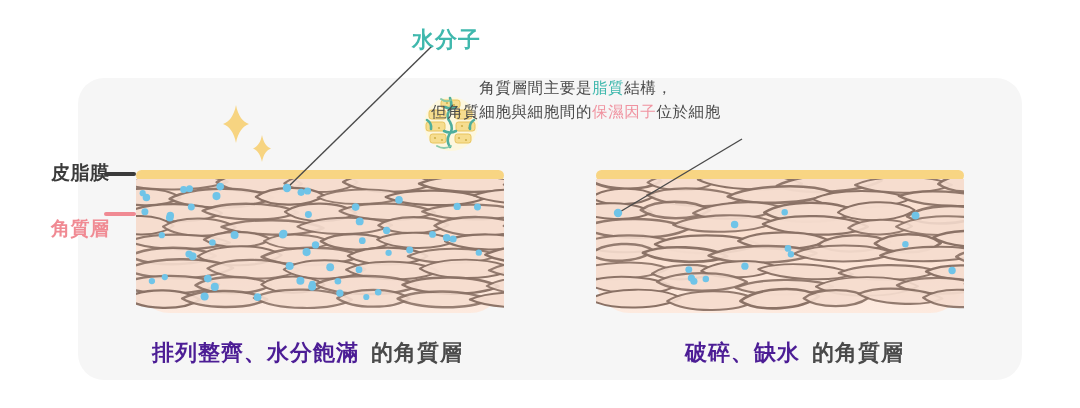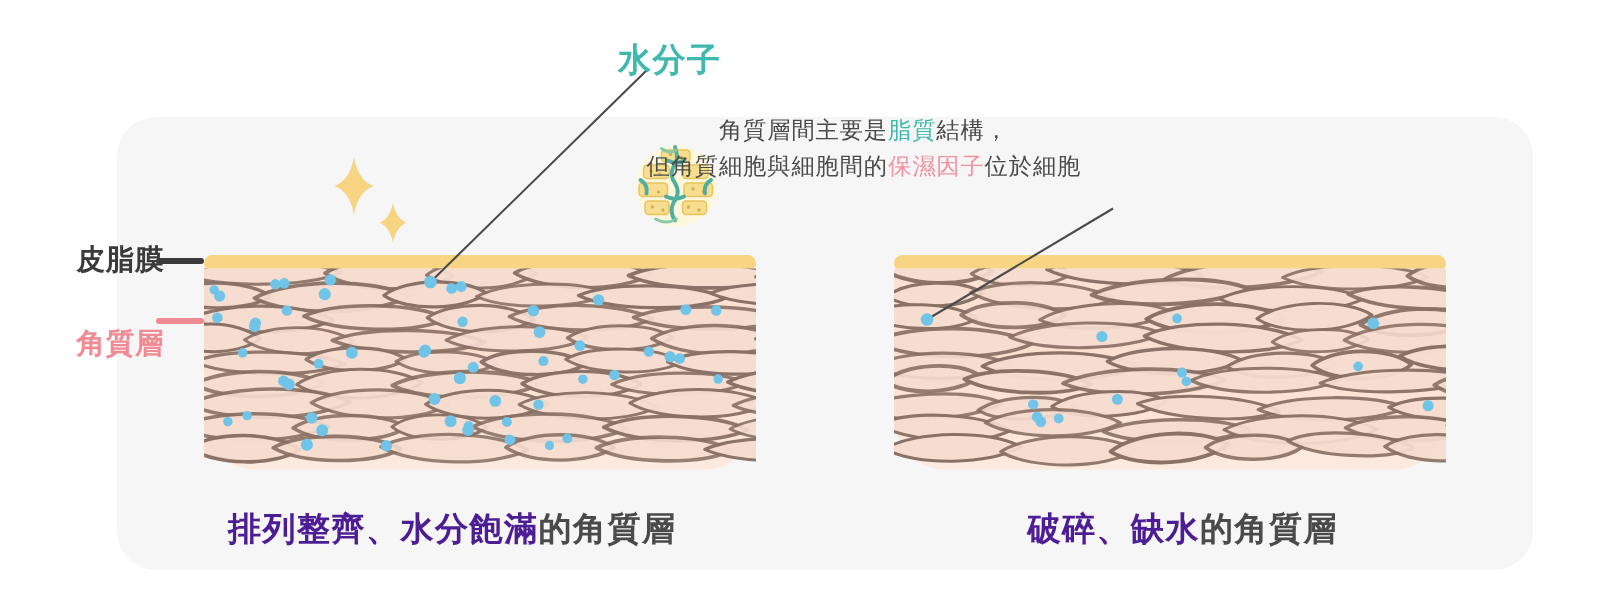--- a/index.html
+++ b/index.html
@@ -45,21 +45,21 @@
   .ind{margin-left:19px;text-align:center;}
   .pk{color:#f093a0;}
   .tl{color:#3fb8ad;}
 
   
   .spark{position:absolute;}
 
   
   .cap{position:absolute;font-size:22px;font-weight:700;letter-spacing:1px;white-space:nowrap;}
   .cap .hi{color:#4c1d95;}
-  .cap .dk{color:#4a4a4a;}
+  .cap .dk{color:#4a4a4a;margin-left:12px;}
   .cap-l{left:152px;top:338px;}
   .cap-r{left:685px;top:338px;}
 
   
   .lines{position:absolute;left:0;top:0;pointer-events:none;}
   .icon{position:absolute;left:417px;top:90px;}
 </style>
 </head>
 <body>
 

